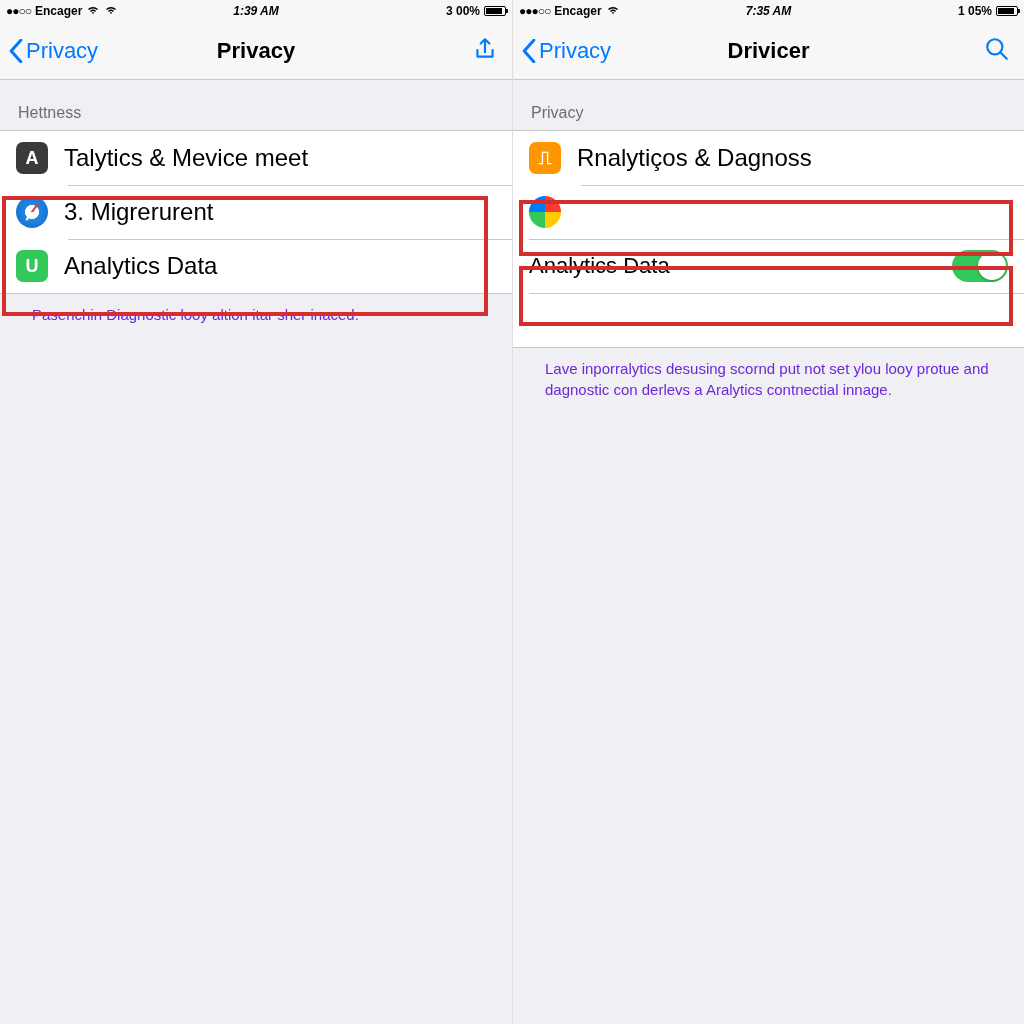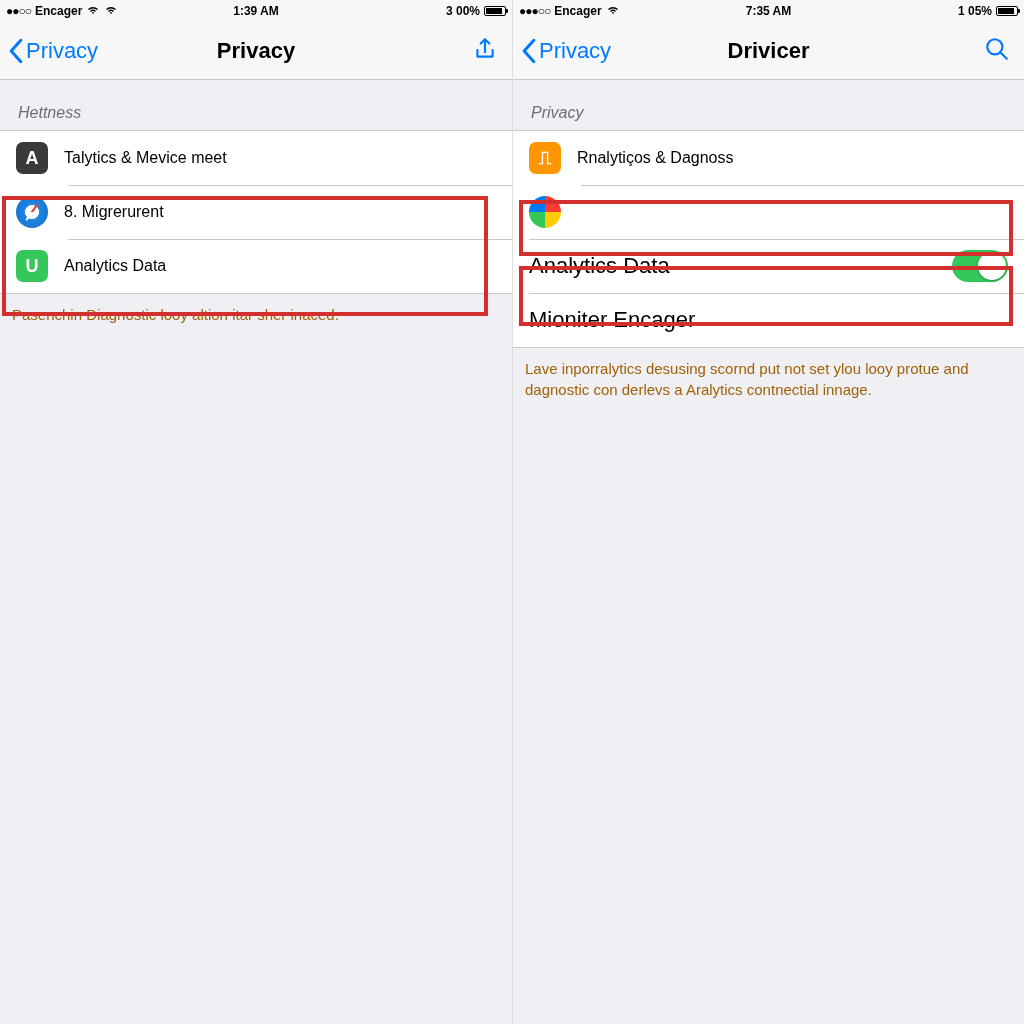--- a/index.html
+++ b/index.html
@@ -25,21 +25,21 @@
   display: flex;
   align-items: center;
   justify-content: space-between;
   padding: 0 6px;
   font-size: 12px;
   font-weight: 600;
   background: #f7f7f8;
   color: #000;
 }
 .sb-left, .sb-right { display: flex; align-items: center; gap: 4px; }
-.sb-center { position: absolute; left: 50%; transform: translateX(-50%); }
+.sb-center { position: absolute; left: 50%; transform: translateX(-50%); font-style: italic; }
 .dots { letter-spacing: -1px; }
 .battery {
   display: inline-block; width: 22px; height: 10px;
   border: 1px solid #000; border-radius: 2px; position: relative;
 }
 .battery::after {
   content: ""; position: absolute; right: -3px; top: 2px;
   width: 2px; height: 4px; background: #000; border-radius: 0 1px 1px 0;
 }
 .battery .fill { position: absolute; left: 1px; top: 1px; bottom: 1px; width: 80%; background: #000; }
@@ -58,59 +58,58 @@
   color: #007aff; font-size: 22px; gap: 2px;
 }
 .nav-back svg { width: 16px; height: 24px; }
 .nav-action { position: absolute; right: 14px; color: #007aff; }
 .nav-action svg { width: 26px; height: 26px; }
 .content { flex: 1; overflow: hidden; }
 .section-header {
   padding: 24px 18px 8px;
   font-size: 16px;
   color: #6d6d72;
-  font-style: italic;
 }
 .list { background: #fff; border-top: 1px solid #c8c7cc; border-bottom: 1px solid #c8c7cc; }
 .row {
   display: flex; align-items: center;
   min-height: 54px;
   padding: 8px 16px;
   position: relative;
 }
 .row + .row .row-inner-sep,
 .row-sep {
   position: absolute; top: 0; left: 68px; right: 0;
   height: 1px; background: #c8c7cc;
 }
 .row-icon {
   width: 32px; height: 32px; border-radius: 7px;
   display: flex; align-items: center; justify-content: center;
   margin-right: 16px; flex-shrink: 0;
   font-size: 18px; font-weight: 700; color: #fff;
 }
-.row-label { font-size: 16px; color: #000; }
+.row-label { font-size: 24px; color: #000; }
 .icon-a { background: #3a3a3c; }
 .icon-safari {
   background: radial-gradient(circle at 50% 50%, #fff 30%, #1e88e5 32%, #1565c0 100%);
   border-radius: 50%; position: relative;
 }
 .icon-safari::after {
   content: ""; position: absolute; left: 50%; top: 50%;
   width: 2px; height: 20px; background: linear-gradient(#e53935 50%, #fff 50%);
   transform: translate(-50%,-50%) rotate(35deg);
 }
 .icon-green { background: #34c759; }
 .icon-orange { background: #ff9500; }
 .icon-multi {
   background: conic-gradient(#ff3b30 0 90deg, #ffcc00 90deg 180deg, #34c759 180deg 270deg, #007aff 270deg 360deg);
   border-radius: 50%;
 }
 .footer-text {
-  padding: 10px 12px; font-size: 15px; color: #a16207; line-height: 1.4;
+  padding: 10px 32px; font-size: 15px; color: #6d28d9; line-height: 1.4;
 }
 .redbox {
   border: 4px solid #d32f2f;
   position: absolute;
   pointer-events: none;
 }
 .switch {
   width: 56px; height: 32px; border-radius: 16px;
   background: #34c759; position: relative; margin-left: auto;
 }
@@ -168,21 +167,21 @@
   <div class="content" style="position:relative">
     <div class="section-header">Hettness</div>
     <div class="list">
       <div class="row">
         <div class="row-icon icon-a">A</div>
         <div class="row-label">Talytics &amp; Mevice meet</div>
       </div>
       <div class="row">
         <div class="row-sep"></div>
         <div class="row-icon icon-safari"></div>
-        <div class="row-label">8. Migrerurent</div>
+        <div class="row-label">3. Migrerurent</div>
       </div>
       <div class="row">
         <div class="row-sep"></div>
         <div class="row-icon icon-green">U</div>
         <div class="row-label">Analytics Data</div>
       </div>
     </div>
     <div class="footer-text">Pasenchin Diagnostic looy altion itar sher inaced.</div>
 
     <div class="redbox" style="left:2px; top:116px; width:486px; height:120px;"></div>
@@ -238,21 +237,20 @@
       </div>
       <div class="row row-plain">
         <div class="row-sep" style="left:16px"></div>
         <div class="row-label">Analytics Data</div>
         <div class="switch">
             <div class="knob"></div>
           </div>
       </div>
       <div class="row row-plain">
         <div class="row-sep" style="left:16px"></div>
-        <div class="row-label">Mioniter Encager</div>
       </div>
     </div>
     <div class="footer-text">Lave inporralytics desusing scornd put not set ylou looy protue and dagnostic con derlevs a Aralytics contnectial innage.</div>
 
     <div class="redbox" style="left:6px; top:120px; width:494px; height:56px;"></div>
     <div class="redbox" style="left:6px; top:186px; width:494px; height:60px;"></div>
   </div>
 </div>
 
 </body></html>

